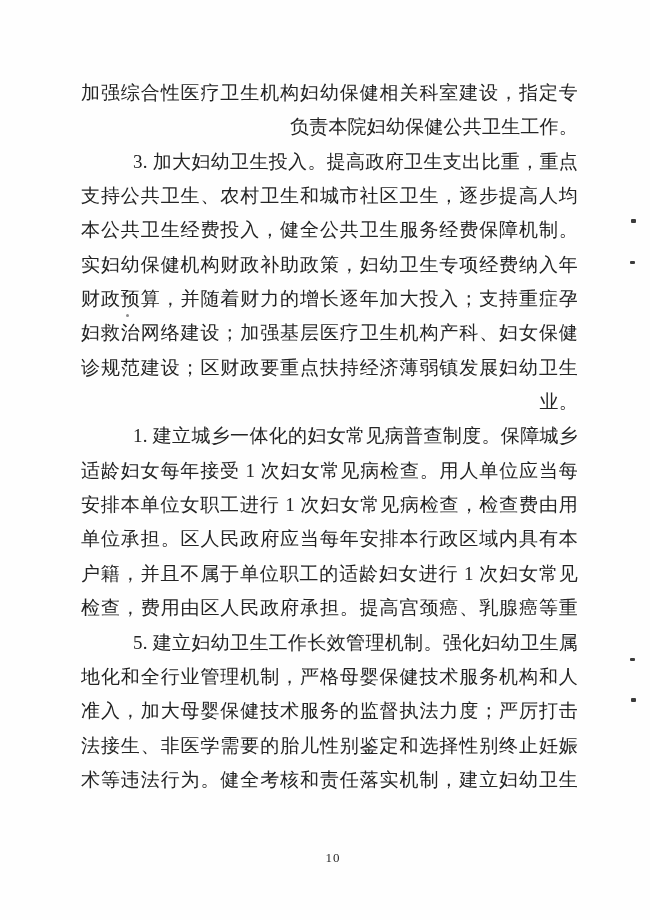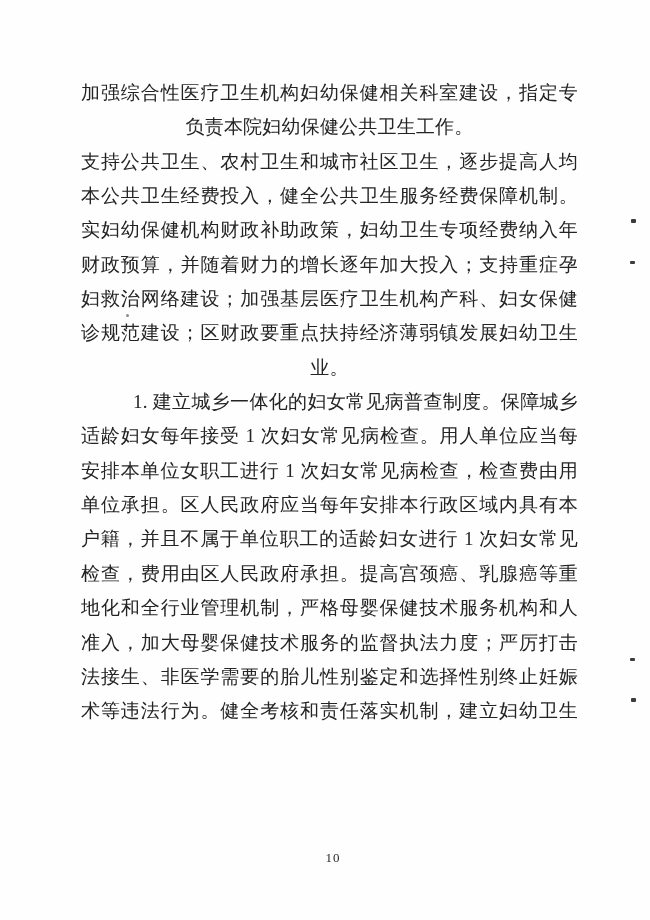--- a/index.html
+++ b/index.html
@@ -24,21 +24,21 @@
     position: absolute;
     left: 81px;
     top: 76px;
     width: 497px;
   }
   .line {
     height: 34.35px;
     line-height: 34.35px;
     font-size: 19px;
     letter-spacing: 0.2px;
-    text-align: center;
+    text-align: right;
     overflow: hidden;
   }
   .line.fill {
     text-align: justify;
     text-align-last: justify;
     text-justify: inter-character;
   }
   .line.indent {
     text-indent: 52px;
   }
@@ -69,33 +69,35 @@
     background: #8a8a8a; border-radius: 50%;
   }
 </style>
 </head>
 <body>
 
 <div class="page">
   <div class="text-block">
       <div class="line fill">加强综合性医疗卫生机构妇幼保健相关科室建设，指定专人</div>
       <div class="line">负责本院妇幼保健公共卫生工作。</div>
+      <div class="line fill indent">3. 加大妇幼卫生投入。提高政府卫生支出比重，重点</div>
       <div class="line fill">支持公共卫生、农村卫生和城市社区卫生，逐步提高人均基</div>
       <div class="line fill">本公共卫生经费投入，健全公共卫生服务经费保障机制。落</div>
       <div class="line fill">实妇幼保健机构财政补助政策，妇幼卫生专项经费纳入年度</div>
       <div class="line fill">财政预算，并随着财力的增长逐年加大投入；支持重症孕产</div>
       <div class="line fill">妇救治网络建设；加强基层医疗卫生机构产科、妇女保健门</div>
       <div class="line fill">诊规范建设；区财政要重点扶持经济薄弱镇发展妇幼卫生事</div>
       <div class="line">业。</div>
       <div class="line fill indent">1. 建立城乡一体化的妇女常见病普查制度。保障城乡</div>
       <div class="line fill">适龄妇女每年接受 1 次妇女常见病检查。用人单位应当每年</div>
       <div class="line fill">安排本单位女职工进行 1 次妇女常见病检查，检查费由用人</div>
       <div class="line fill">单位承担。区人民政府应当每年安排本行政区域内具有本区</div>
       <div class="line fill">户籍，并且不属于单位职工的适龄妇女进行 1 次妇女常见病</div>
       <div class="line fill">检查，费用由区人民政府承担。提高宫颈癌、乳腺癌等重大</div>
+      <div class="line fill indent">5. 建立妇幼卫生工作长效管理机制。强化妇幼卫生属</div>
       <div class="line fill">地化和全行业管理机制，严格母婴保健技术服务机构和人员</div>
       <div class="line fill">准入，加大母婴保健技术服务的监督执法力度；严厉打击非</div>
       <div class="line fill">法接生、非医学需要的胎儿性别鉴定和选择性别终止妊娠手</div>
       <div class="line fill">术等违法行为。健全考核和责任落实机制，建立妇幼卫生工</div>
     </div>
   <div class="page-number">10</div>
   <div class="speck s1"></div>
   <div class="speck s2"></div>
   <div class="speck s3"></div>
   <div class="speck s4"></div>

